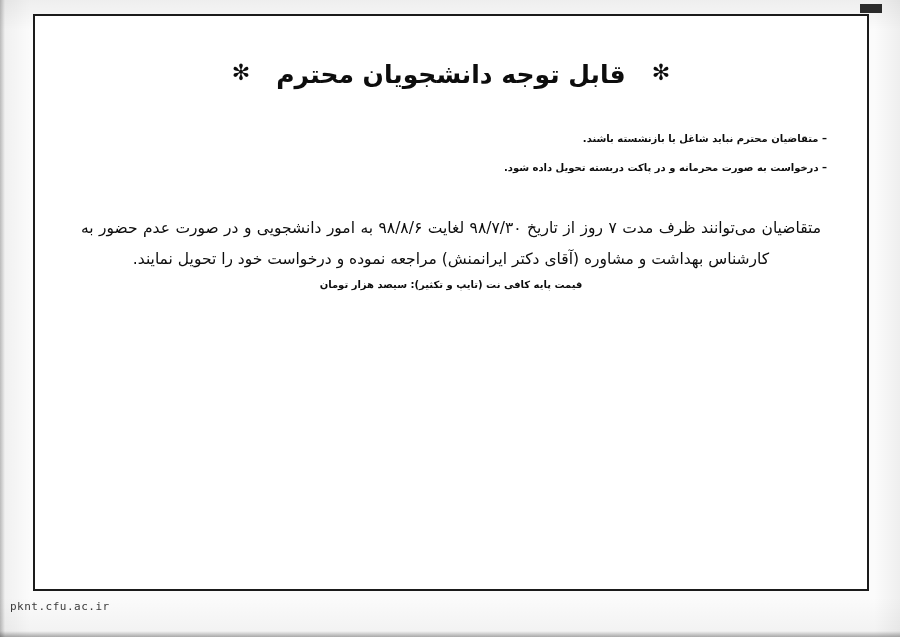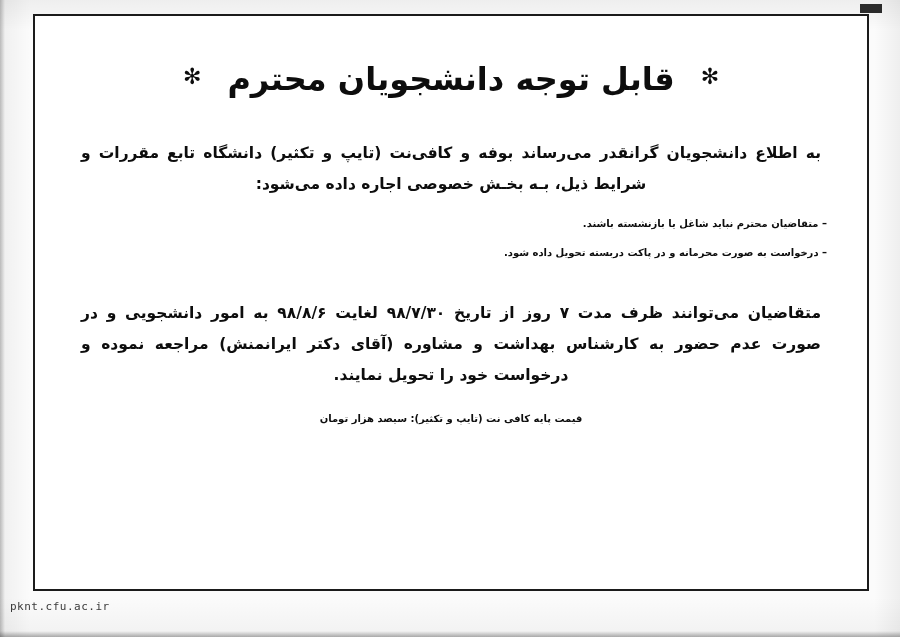--- a/index.html
+++ b/index.html
@@ -72,21 +72,21 @@
 
   
   .notice-title {
     display: flex;
     align-items: center;
     justify-content: center;
     gap: 26px;
     margin: 18px 0 40px 0;
   }
   .notice-title .title-text {
-    font-size: 32px;
+    font-size: 25px;
     font-weight: bold;
     letter-spacing: 0px;
     white-space: nowrap;
     text-align: right;
   }
   .asterisk {
     font-size: 22px;
     font-weight: bold;
     line-height: 1;
     transform: translateY(-2px);
@@ -109,25 +109,25 @@
     font-weight: bold;
     line-height: 1.9;
     text-align: right;
     margin: 0 0 10px 0;
   }
   .gap {
     height: 26px;
   }
   .para-block2 {
     font-size: 15.5px;
-    font-weight: bold;
+    font-weight: normal;
     line-height: 2.0;
     text-align: justify;
     text-align-last: center;
-    margin: 0 6px 18px 6px;
+    margin: 0 6px 0 6px;
   }
   .price-line {
     font-size: 10px;
     font-weight: bold;
     line-height: 1.95;
     text-align: center;
     margin: 0;
   }
 
   
@@ -168,21 +168,20 @@
 
   <div id="notice-sheet">
     <div id="notice-inner">
 
       <div class="notice-title">
         <span class="asterisk">✻</span>
         <span class="title-text">قابل توجه دانشجویان محترم</span>
         <span class="asterisk">✻</span>
       </div>
 
-      <p class="para center-last">به اطلاع دانشجویان گرانقدر می‌رساند بوفه و کافی‌نت (تایپ و تکثیر) دانشگاه تابع مقررات و شرایط ذیل، بـه بخـش خصوصی اجاره داده می‌شود:</p>
 
       <p class="bullet">– متقاضیان محترم نباید شاغل یا بازنشسته باشند.</p>
       <p class="bullet">– درخواست به صورت محرمانه و در پاکت دربسته تحویل داده شود.</p>
 
       <div class="gap"></div>
 
       <p class="para-block2">متقاضیان می‌توانند ظرف مدت ۷ روز از تاریخ ۹۸/۷/۳۰ لغایت ۹۸/۸/۶ به امور دانشجویی و در صورت عدم حضور به کارشناس بهداشت و مشاوره (آقای دکتر ایرانمنش) مراجعه نموده و درخواست خود را تحویل نمایند.</p>
 
       <p class="price-line">قیمت پایه کافی نت (تایپ و تکثیر): سیصد هزار تومان</p>
 

